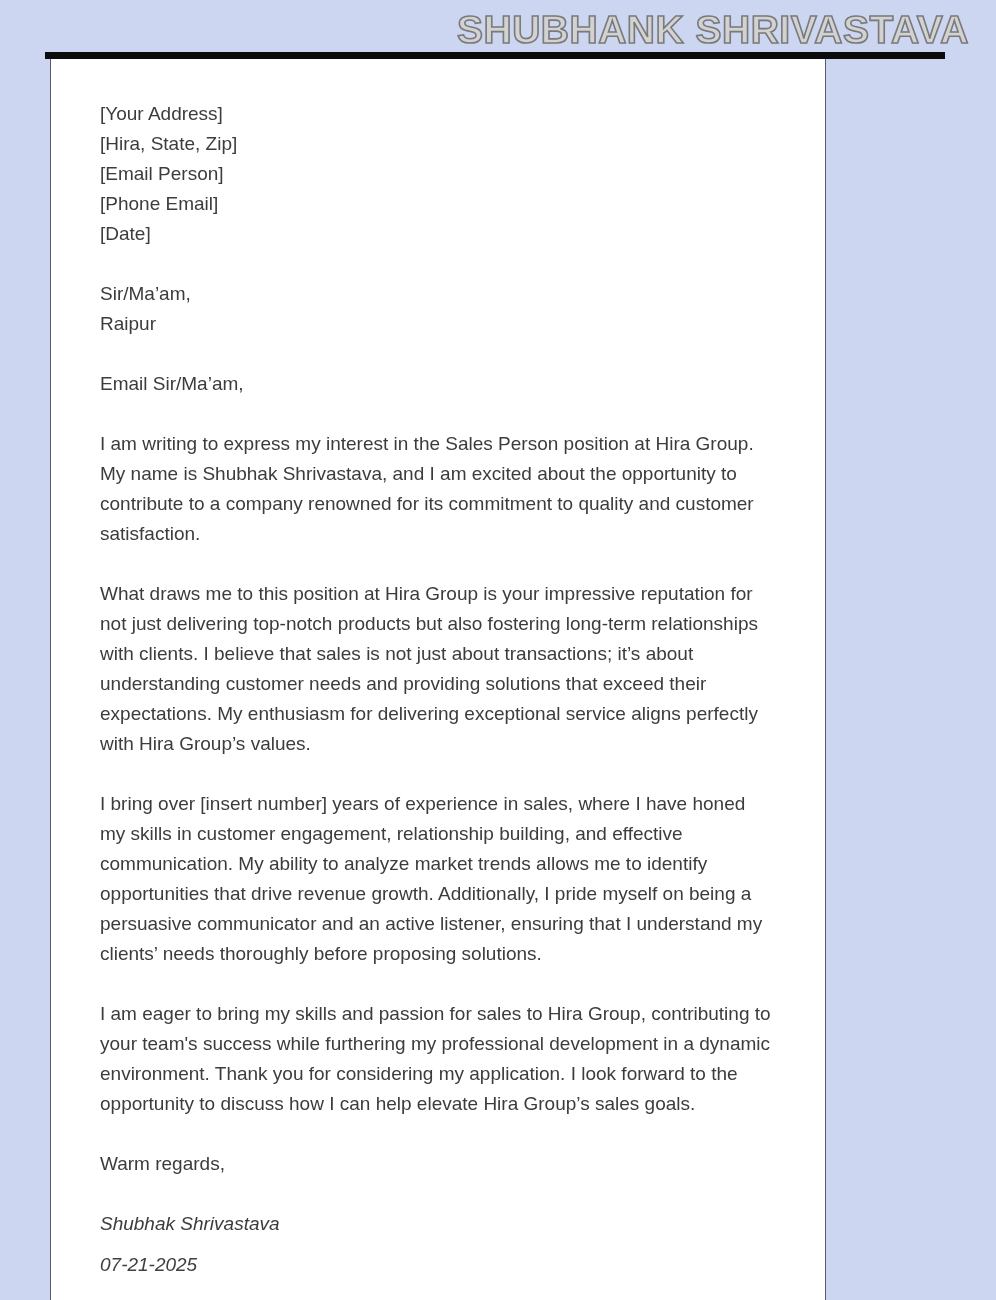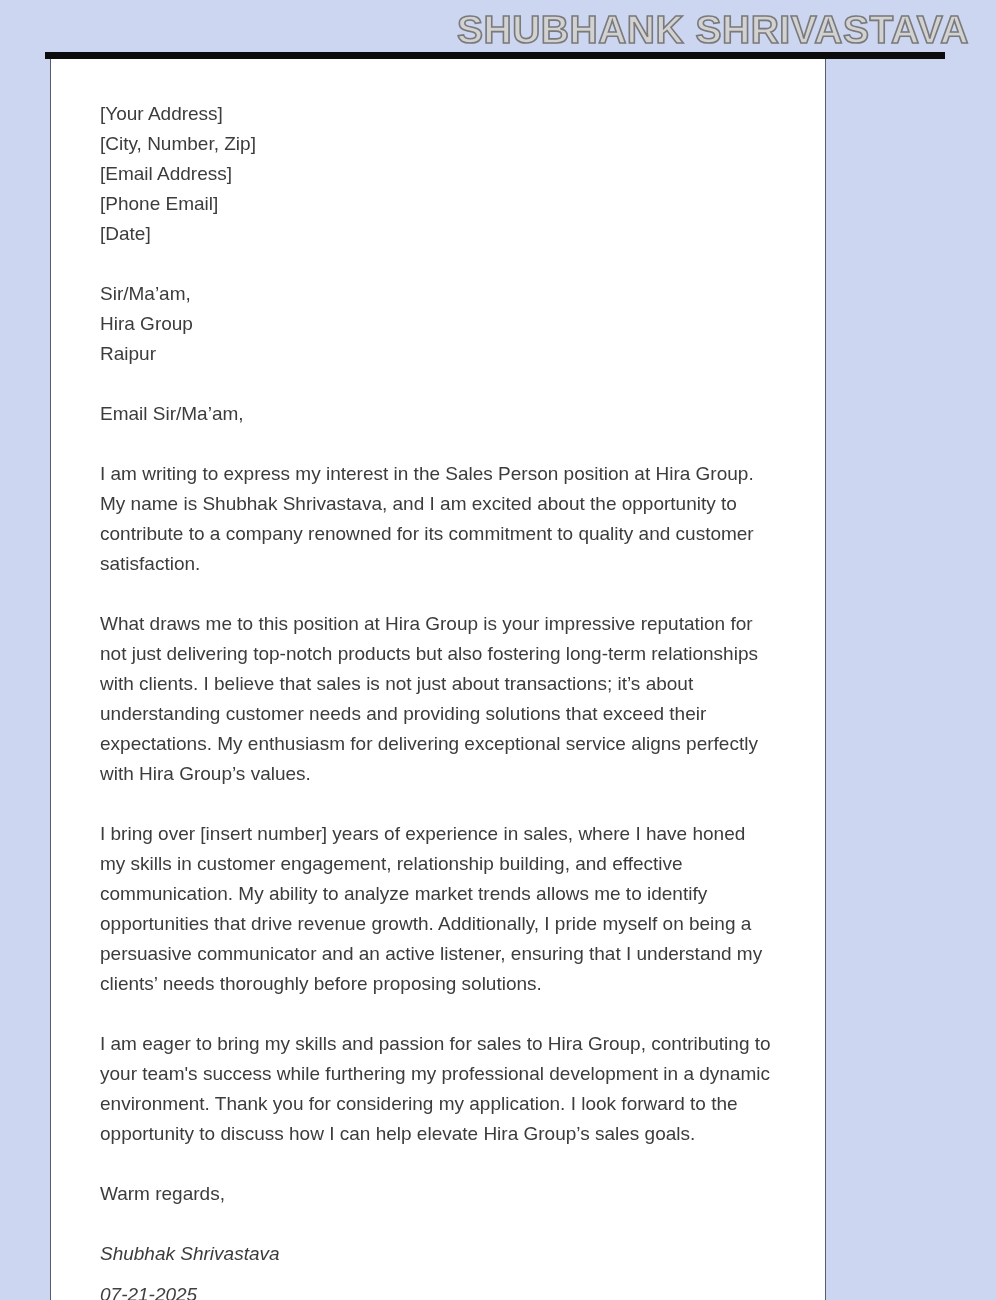--- a/index.html
+++ b/index.html
@@ -76,29 +76,28 @@
     <h1 class="header-name">SHUBHANK SHRIVASTAVA</h1>
   </header>
 
   <div class="header-divider"></div>
 
   <main class="sheet">
     <div class="letter">
 
       <div class="block">
         <p>[Your Address]</p>
-        <p>[City, Number, Zip]</p>
-        <p>[Email Address]</p>
+        <p>[Hira, State, Zip]</p>
+        <p>[Email Person]</p>
         <p>[Phone Email]</p>
         <p>[Date]</p>
       </div>
 
       <div class="block">
         <p>Sir/Ma’am,</p>
-        <p>Hira Group</p>
         <p>Raipur</p>
       </div>
 
       <div class="block">
         <p>Email Sir/Ma’am,</p>
       </div>
 
       <div class="block">
         <p>I am writing to express my interest in the Sales Person position at Hira Group. My name is Shubhak Shrivastava, and I am excited about the opportunity to contribute to a company renowned for its commitment to quality and customer satisfaction.</p>
       </div>

